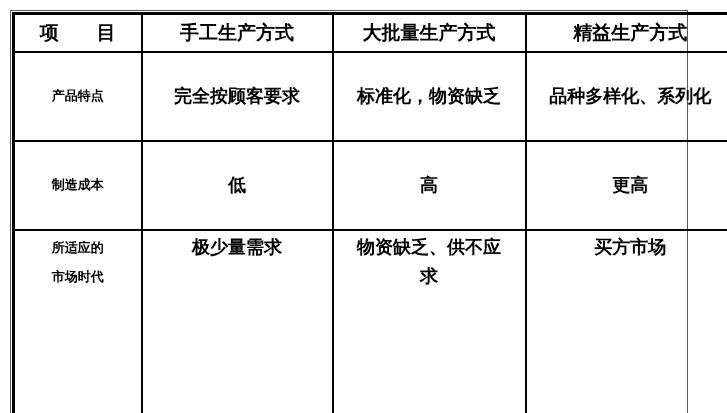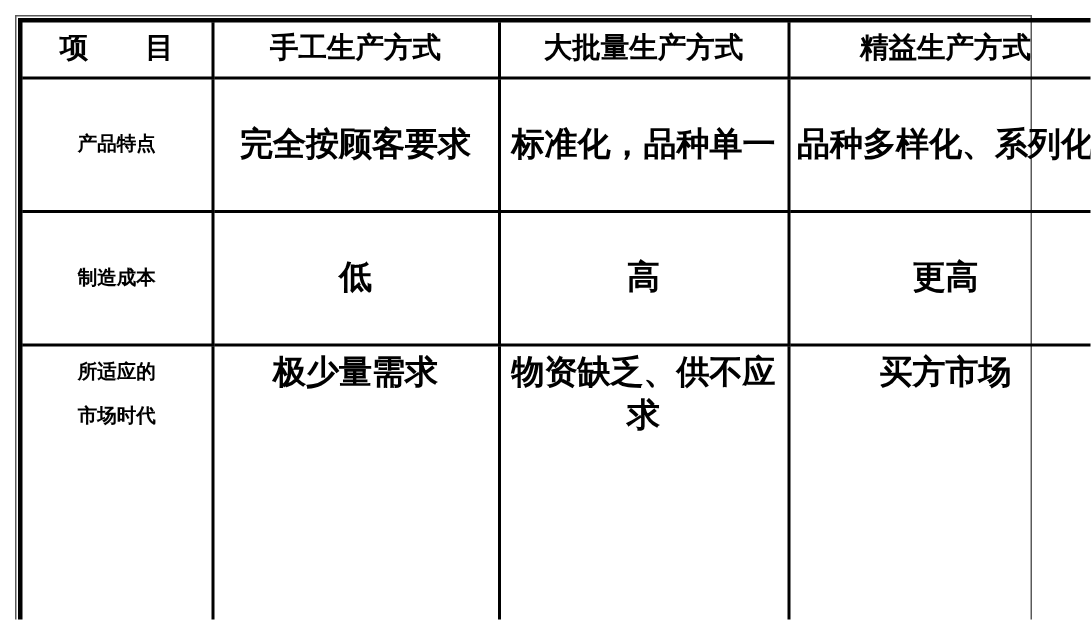--- a/index.html
+++ b/index.html
@@ -40,21 +40,21 @@
     overflow: hidden;
   }
   
   col.c0 { width: 128px; }
   col.c1 { width: 191px; }
   col.c2 { width: 193px; }
   col.c3 { width: 210px; }
 
   thead th { font-size: 19px; height: 36px; }
   tbody th { font-size: 13px; }
-  tbody td { font-size: 22px; }
+  tbody td { font-size: 18px; }
 
   
   tr.r0 { height: 34px; }
   tr.r1 { height: 38px; }
   tr.r2 { height: 60px; }
   tr.r3 { height: 62px; }
   tr.r4 { height: 34px; }
   tr.r5 { height: 36px; }
   tr.r6 { height: 34px; }
   tr.r7 { height: 72px; }
@@ -82,21 +82,21 @@
         <th>项　　目</th>
         <th>手工生产方式</th>
         <th>大批量生产方式</th>
         <th>精益生产方式</th>
       </tr>
     </thead>
     <tbody>
       <tr class="r0">
         <th>产品特点</th>
         <td>完全按顾客要求</td>
-        <td>标准化，品种单一</td>
+        <td>标准化，物资缺乏</td>
         <td>品种多样化、系列化</td>
       </tr>
       <tr class="r6">
         <th>制造成本</th>
         <td>低</td>
         <td>高</td>
         <td>更高</td>
       </tr>
       <tr class="r7 va-top">
         <th>所适应的

